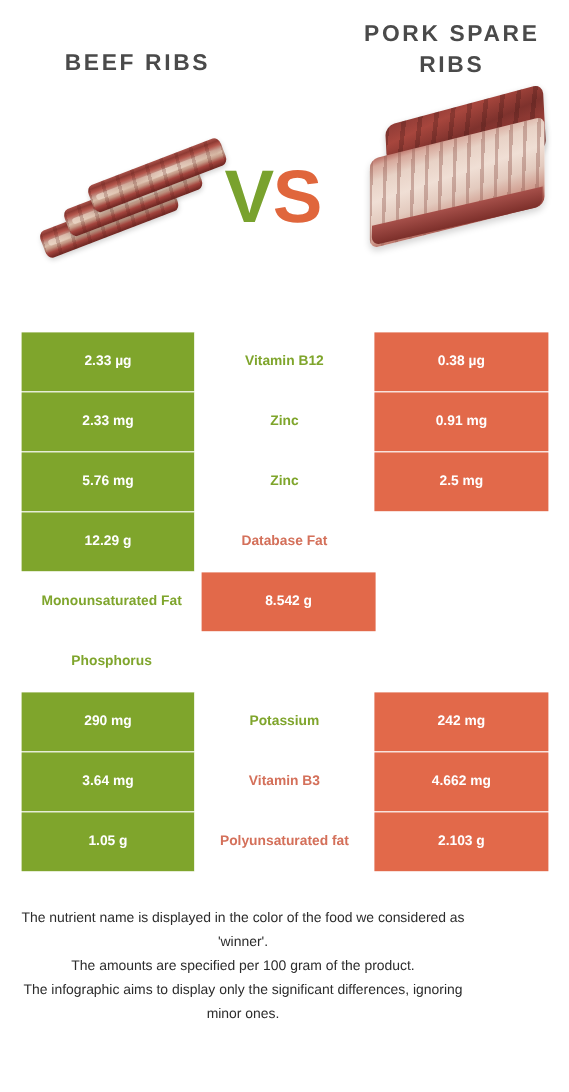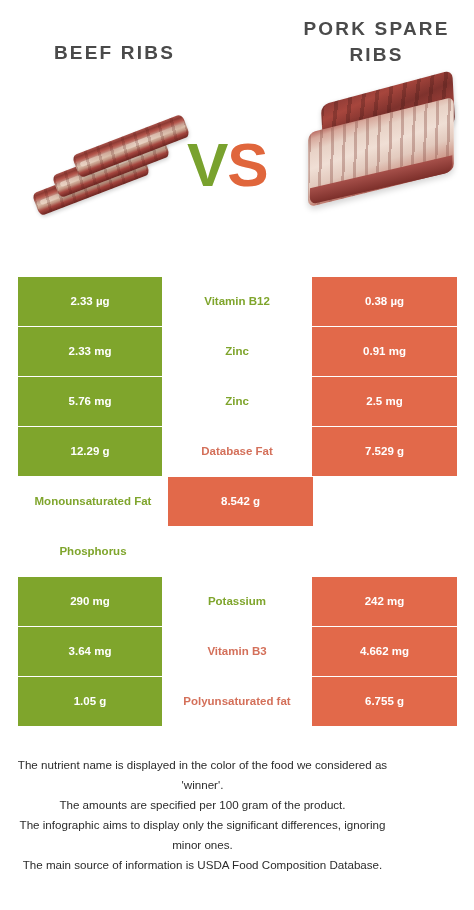--- a/index.html
+++ b/index.html
@@ -266,21 +266,20 @@
       <div class="cell cell-right">0.91 mg</div>
     </div>
     <div class="row">
       <div class="cell cell-left">5.76 mg</div>
       <div class="cell cell-mid">Zinc</div>
       <div class="cell cell-right">2.5 mg</div>
     </div>
     <div class="row">
       <div class="cell cell-left">12.29 g</div>
       <div class="cell cell-mid winner-right">Database Fat</div>
-      <div class="cell cell-right">7.529 g</div>
     </div>
     <div class="row">
       <div class="cell cell-mid">Monounsaturated Fat</div>
       <div class="cell cell-right">8.542 g</div>
     </div>
     <div class="row">
       <div class="cell cell-mid">Phosphorus</div>
     </div>
     <div class="row">
       <div class="cell cell-left">290 mg</div>
@@ -288,22 +287,21 @@
       <div class="cell cell-right">242 mg</div>
     </div>
     <div class="row">
       <div class="cell cell-left">3.64 mg</div>
       <div class="cell cell-mid winner-right">Vitamin B3</div>
       <div class="cell cell-right">4.662 mg</div>
     </div>
     <div class="row">
       <div class="cell cell-left">1.05 g</div>
       <div class="cell cell-mid winner-right">Polyunsaturated fat</div>
-      <div class="cell cell-right">6.755 g</div>
+      <div class="cell cell-right">2.103 g</div>
     </div>
   </div>
 
 <div class="footer">
   <p>The nutrient name is displayed in the color of the food we considered as 'winner'.</p>
   <p>The amounts are specified per 100 gram of the product.</p>
   <p>The infographic aims to display only the significant differences, ignoring minor ones.</p>
-  <p>The main source of information is USDA Food Composition Database.</p>
 </div>
 
 </body></html>

